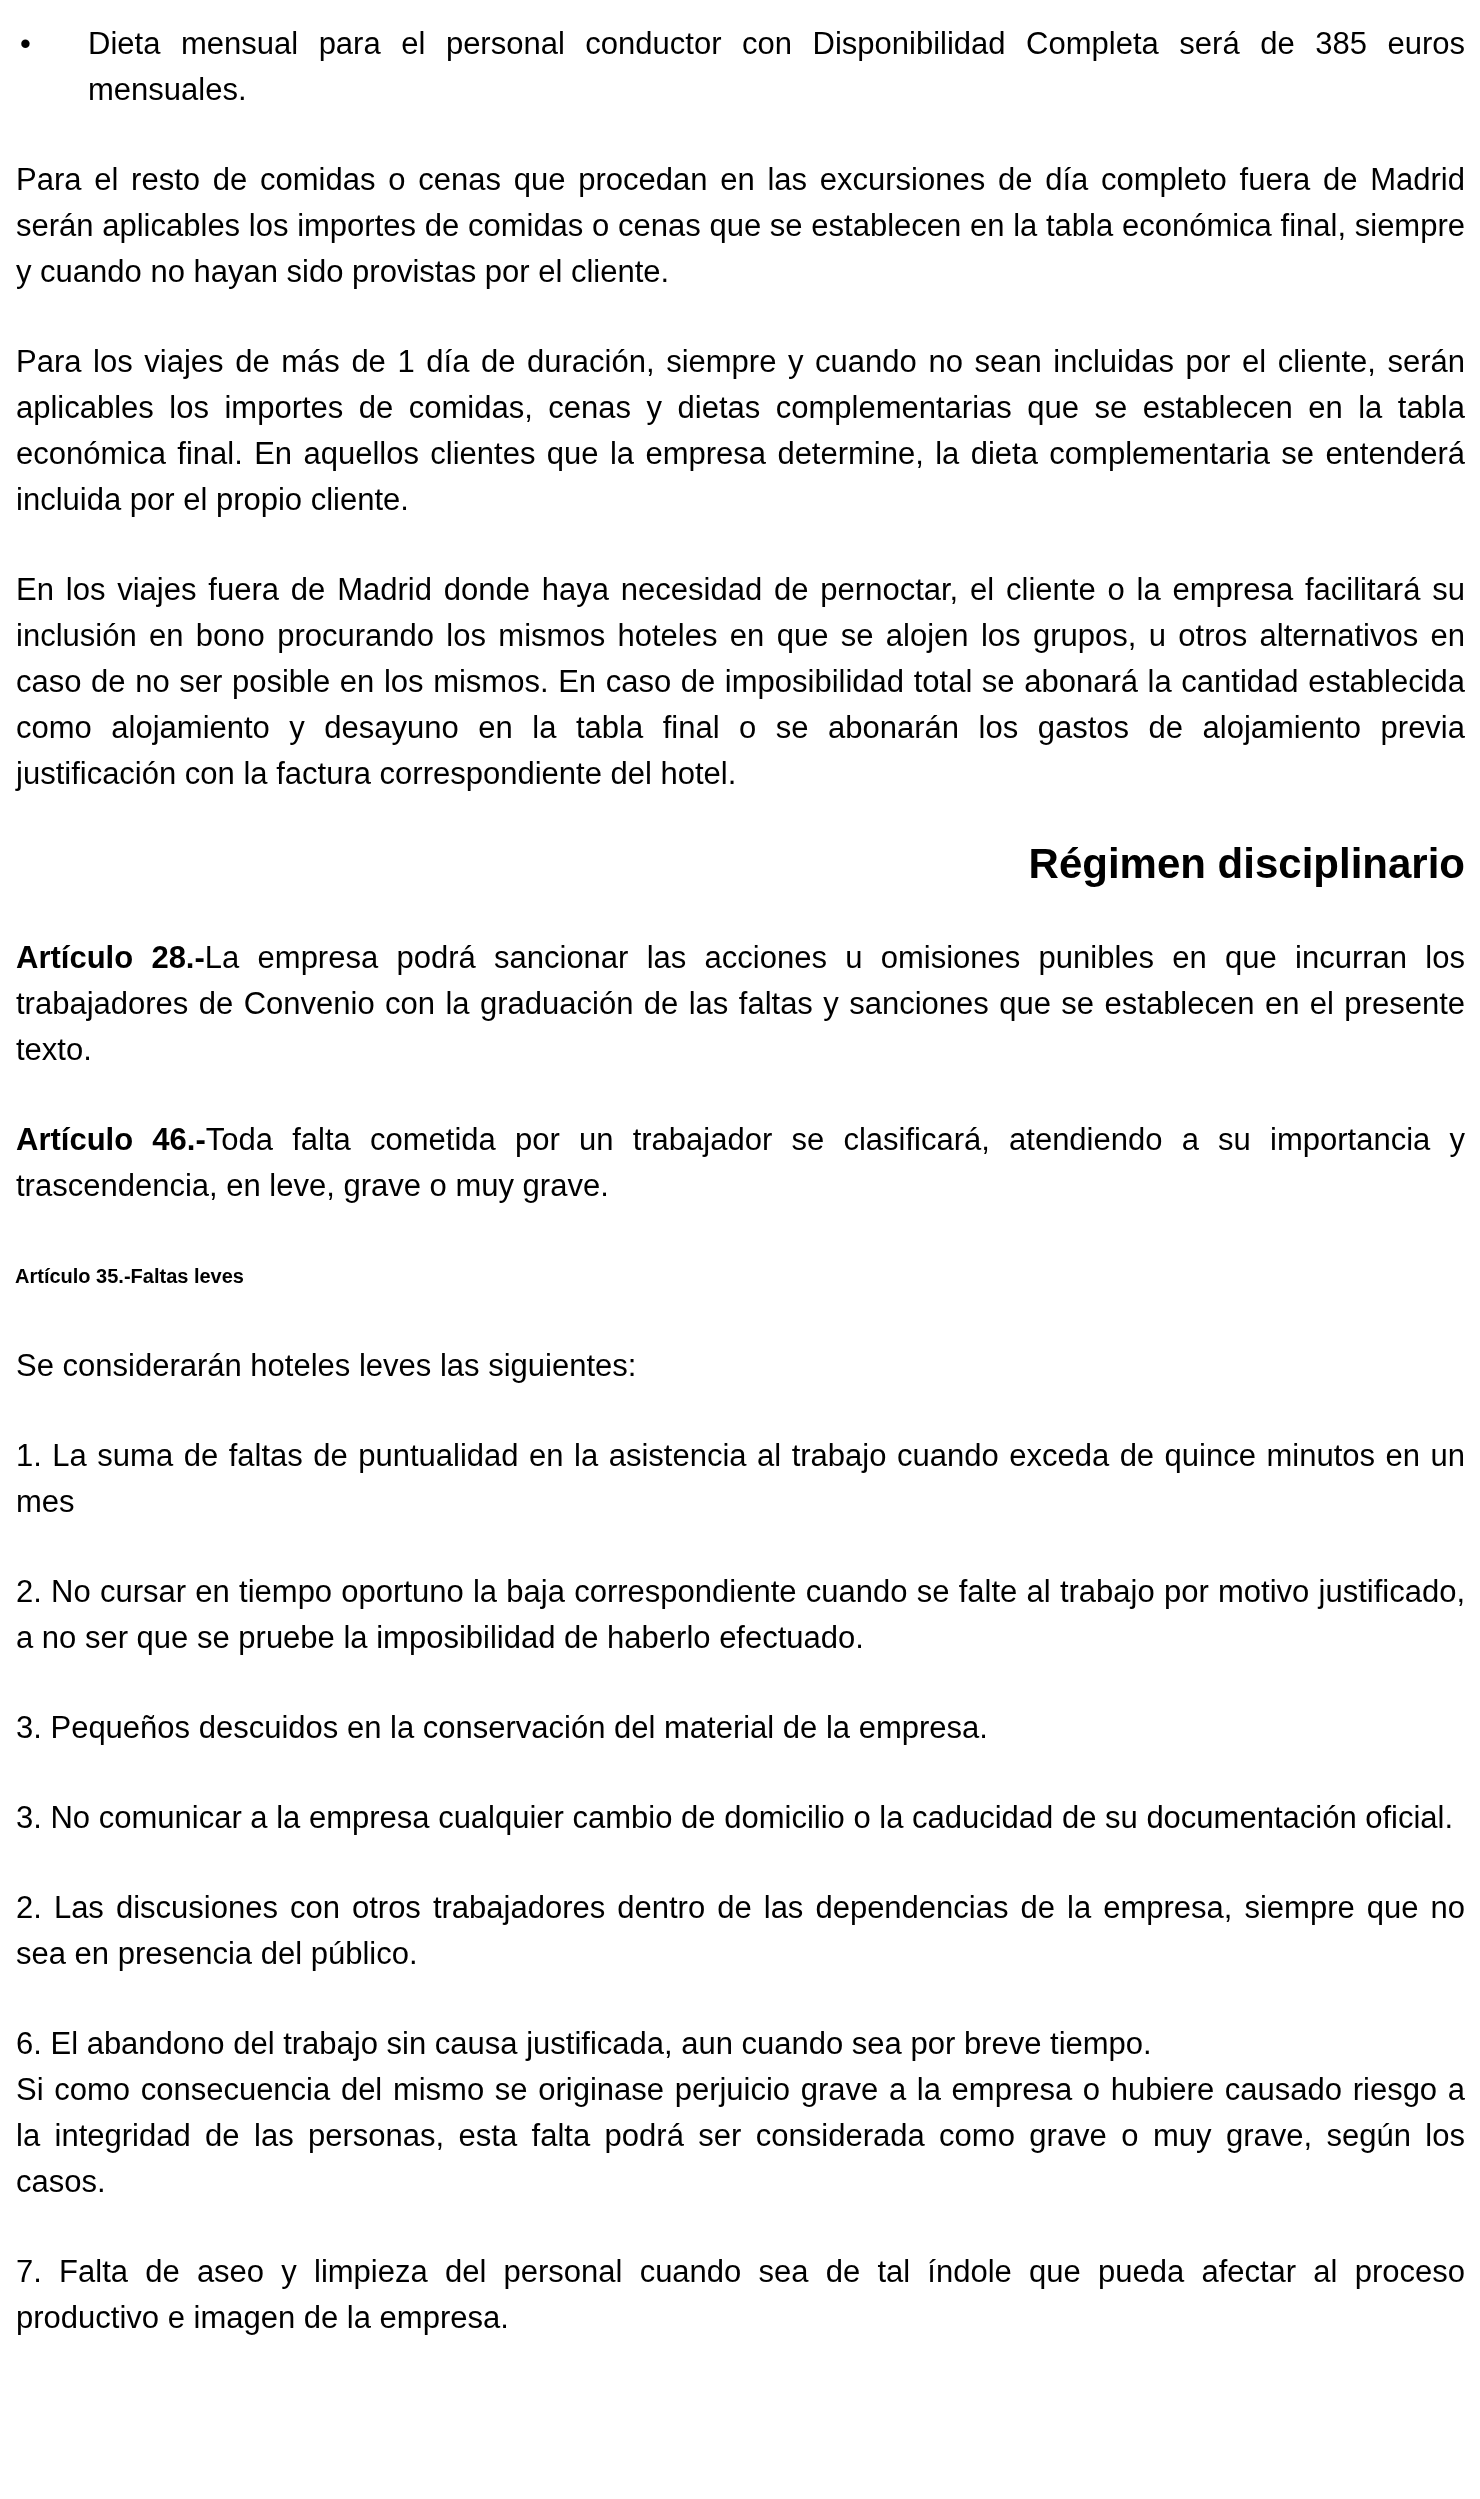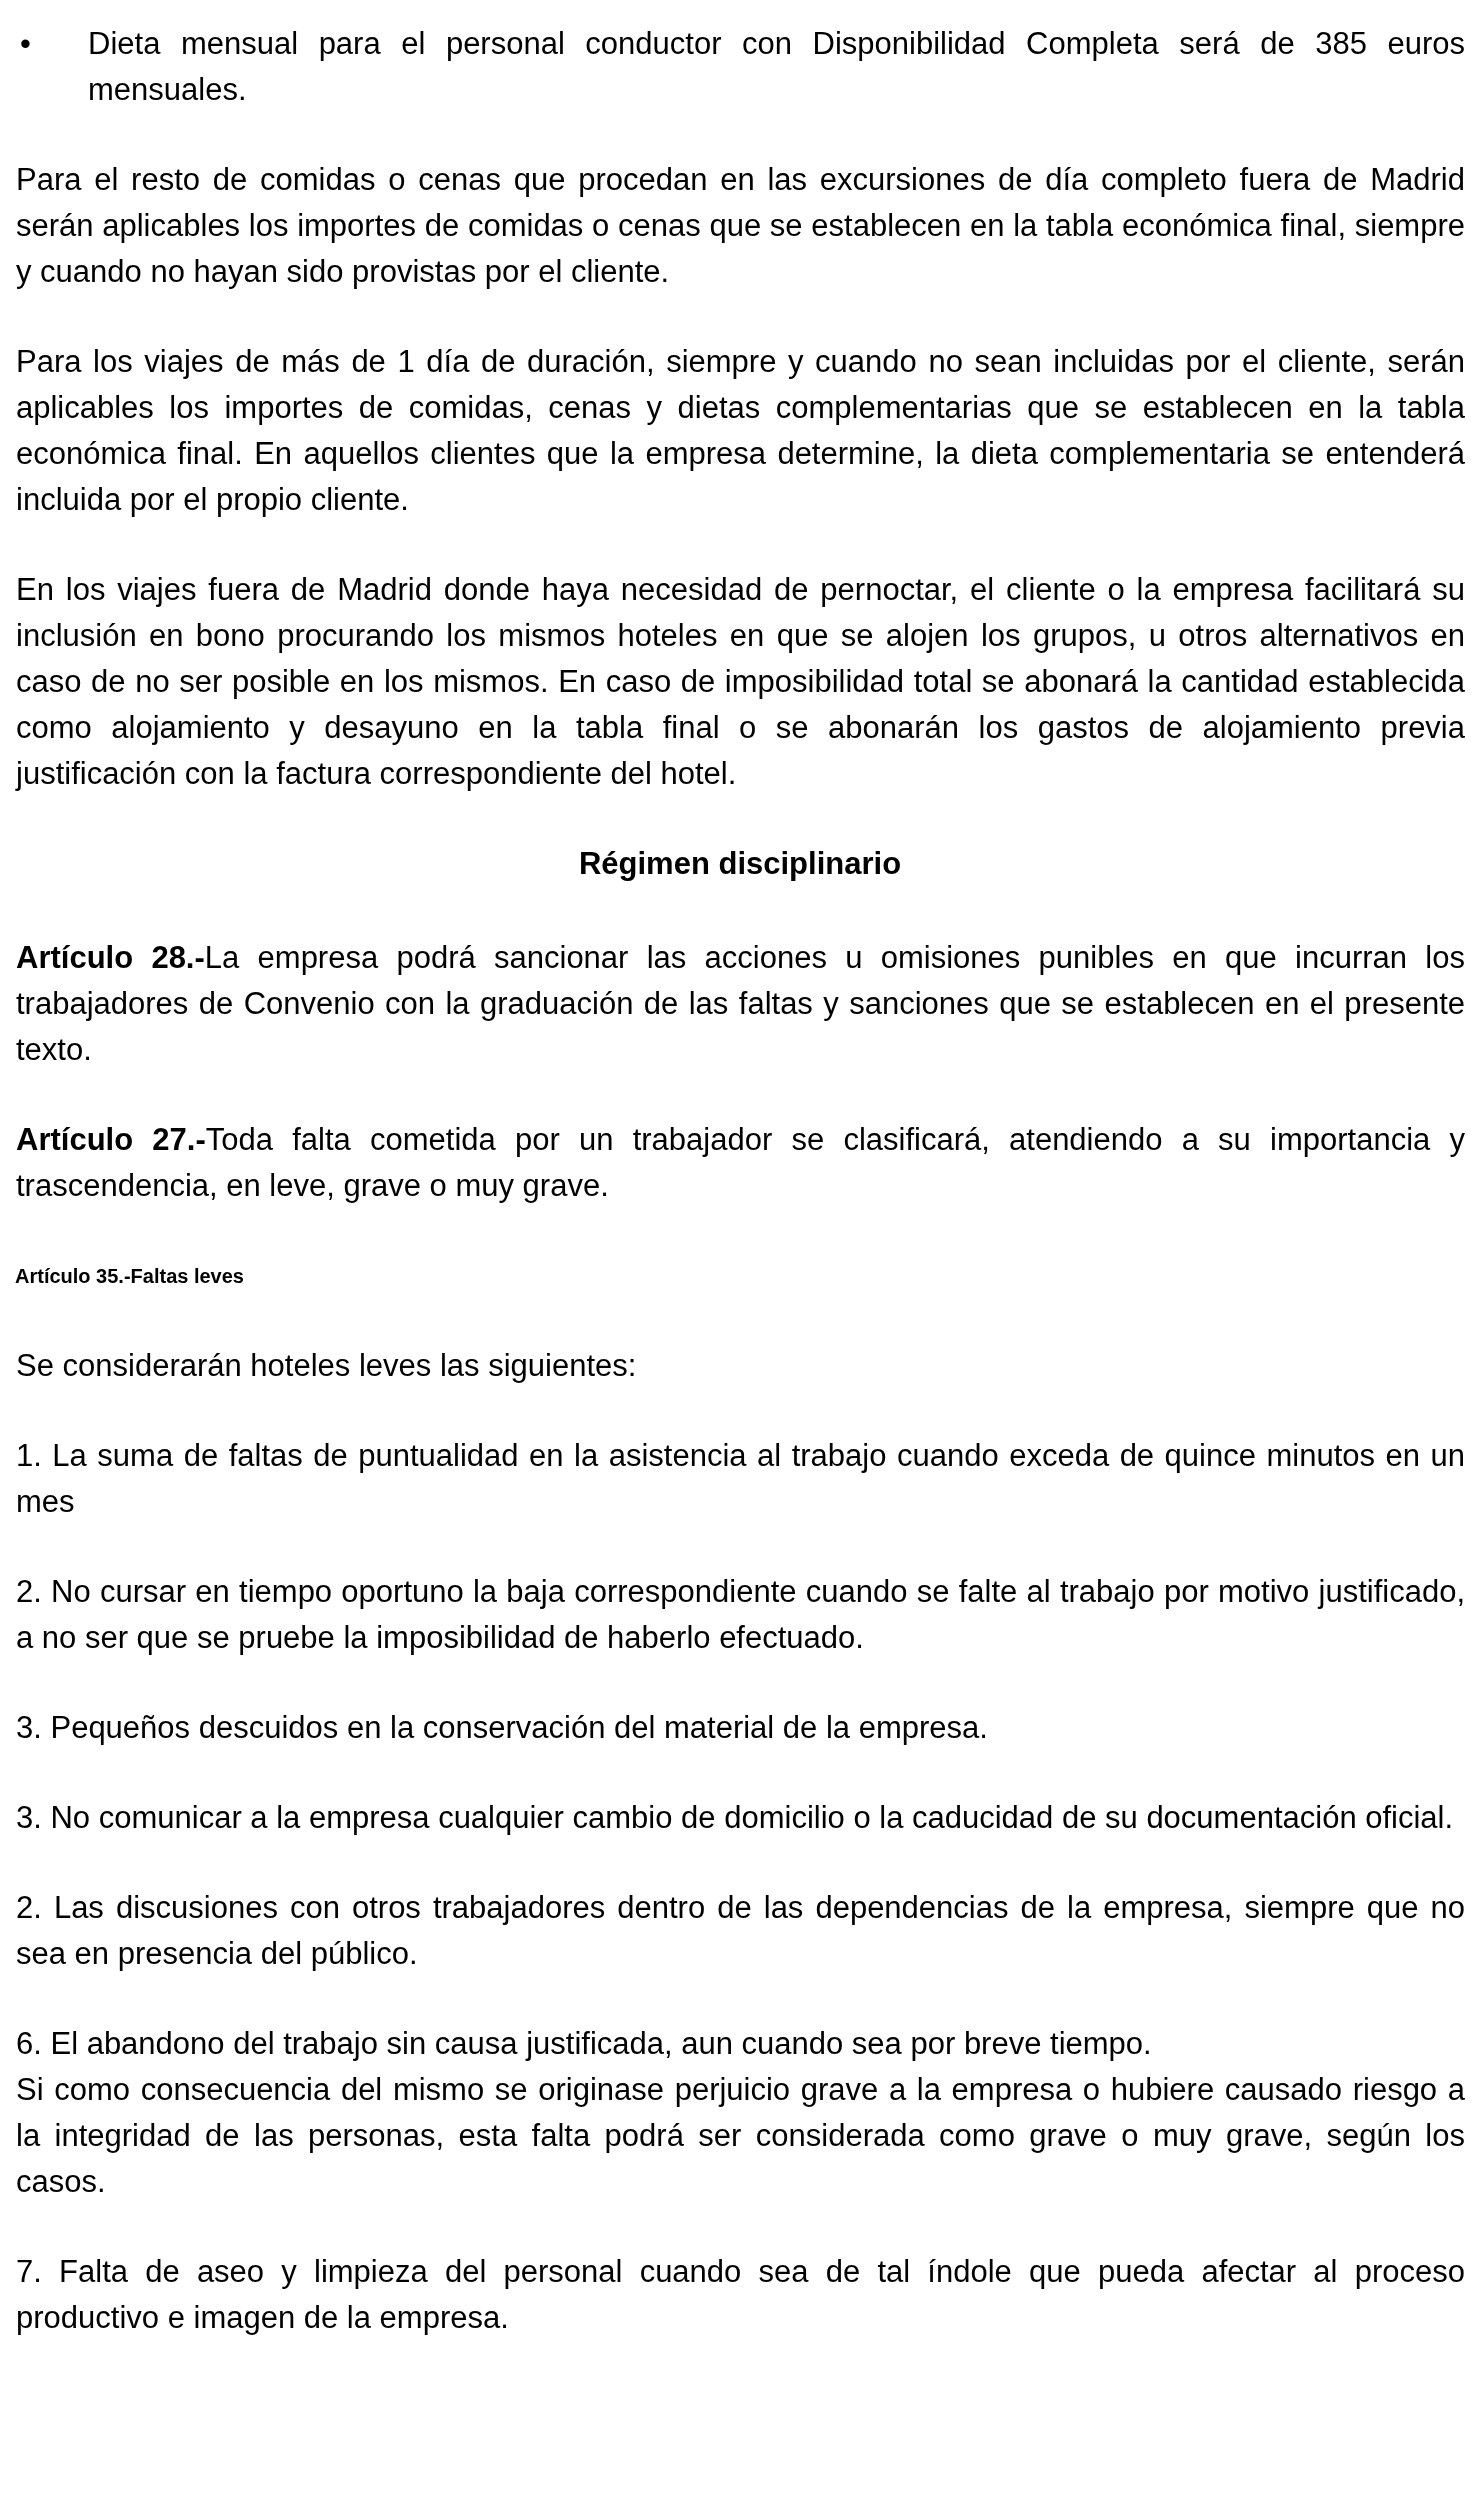--- a/index.html
+++ b/index.html
@@ -13,23 +13,23 @@
     font-family: "Liberation Sans", sans-serif;
     font-size: 31px;
     line-height: 46px;
     padding: 21.4px 15px 0 15px;
     overflow: hidden;
     text-align: justify;
   }
   .para { margin: 0 0 44px 1px; }
   .heading {
     margin: 0 0 48px 0;
-    font-size: 31px;
+    font-size: 42px;
     font-weight: bold;
-    text-align: center;
+    text-align: right;
   }
   .subheading {
     margin: 0 0 44px 0;
     font-size: 20px;
     font-weight: bold;
     text-align: left;
   }
   .bullet-item {
     position: relative;
     padding-left: 73px;
@@ -47,21 +47,21 @@
 <body>
 
 <div class="page">
   <main>
       <div class="bullet-item"><span class="bullet-marker">•</span><span>Dieta mensual para el personal conductor con Disponibilidad Completa será de 385 euros mensuales.</span></div>
       <p class="para">Para el resto de comidas o cenas que procedan en las excursiones de día completo fuera de Madrid serán aplicables los importes de comidas o cenas que se establecen en la tabla económica final, siempre y cuando no hayan sido provistas por el cliente.</p>
       <p class="para">Para los viajes de más de 1 día de duración, siempre y cuando no sean incluidas por el cliente, serán aplicables los importes de comidas, cenas y dietas complementarias que se establecen en la tabla económica final. En aquellos clientes que la empresa determine, la dieta complementaria se entenderá incluida por el propio cliente.</p>
       <p class="para">En los viajes fuera de Madrid donde haya necesidad de pernoctar, el cliente o la empresa facilitará su inclusión en bono procurando los mismos hoteles en que se alojen los grupos, u otros alternativos en caso de no ser posible en los mismos. En caso de imposibilidad total se abonará la cantidad establecida como alojamiento y desayuno en la tabla final o se abonarán los gastos de alojamiento previa justificación con la factura correspondiente del hotel.</p>
       <h2 class="heading">Régimen disciplinario</h2>
       <p class="para"><strong class="article-label">Artículo 28.-</strong>La empresa podrá sancionar las acciones u omisiones punibles en que incurran los trabajadores de Convenio con la graduación de las faltas y sanciones que se establecen en el presente texto.</p>
-      <p class="para"><strong class="article-label">Artículo 27.-</strong>Toda falta cometida por un trabajador se clasificará, atendiendo a su importancia y trascendencia, en leve, grave o muy grave.</p>
+      <p class="para"><strong class="article-label">Artículo 46.-</strong>Toda falta cometida por un trabajador se clasificará, atendiendo a su importancia y trascendencia, en leve, grave o muy grave.</p>
       <h3 class="subheading">Artículo 35.-Faltas leves</h3>
       <p class="para">Se considerarán hoteles leves las siguientes:</p>
       <p class="para">1. La suma de faltas de puntualidad en la asistencia al trabajo cuando exceda de quince minutos en un mes</p>
       <p class="para">2. No cursar en tiempo oportuno la baja correspondiente cuando se falte al trabajo por motivo justificado, a no ser que se pruebe la imposibilidad de haberlo efectuado.</p>
       <p class="para">3. Pequeños descuidos en la conservación del material de la empresa.</p>
       <p class="para">3. No comunicar a la empresa cualquier cambio de domicilio o la caducidad de su documentación oficial.</p>
       <p class="para">2. Las discusiones con otros trabajadores dentro de las dependencias de la empresa, siempre que no sea en presencia del público.</p>
       <p class="para"><span>6. El abandono del trabajo sin causa justificada, aun cuando sea por breve tiempo.</span><br><span>Si como consecuencia del mismo se originase perjuicio grave a la empresa o hubiere causado riesgo a la integridad de las personas, esta falta podrá ser considerada como grave o muy grave, según los casos.</span></p>
       <p class="para">7. Falta de aseo y limpieza del personal cuando sea de tal índole que pueda afectar al proceso productivo e imagen de la empresa.</p>
     </main>

